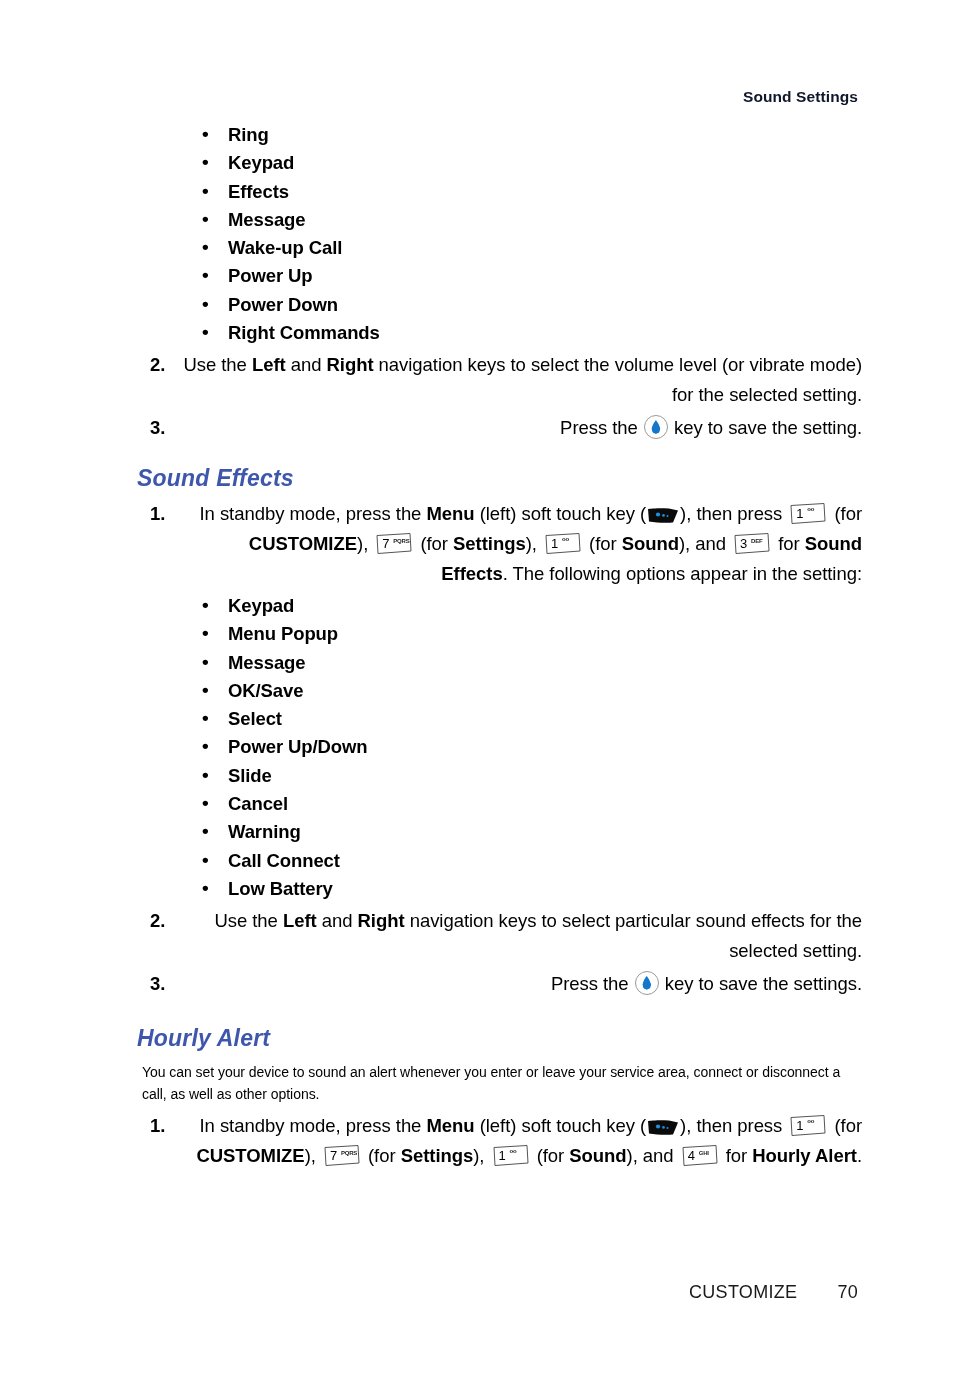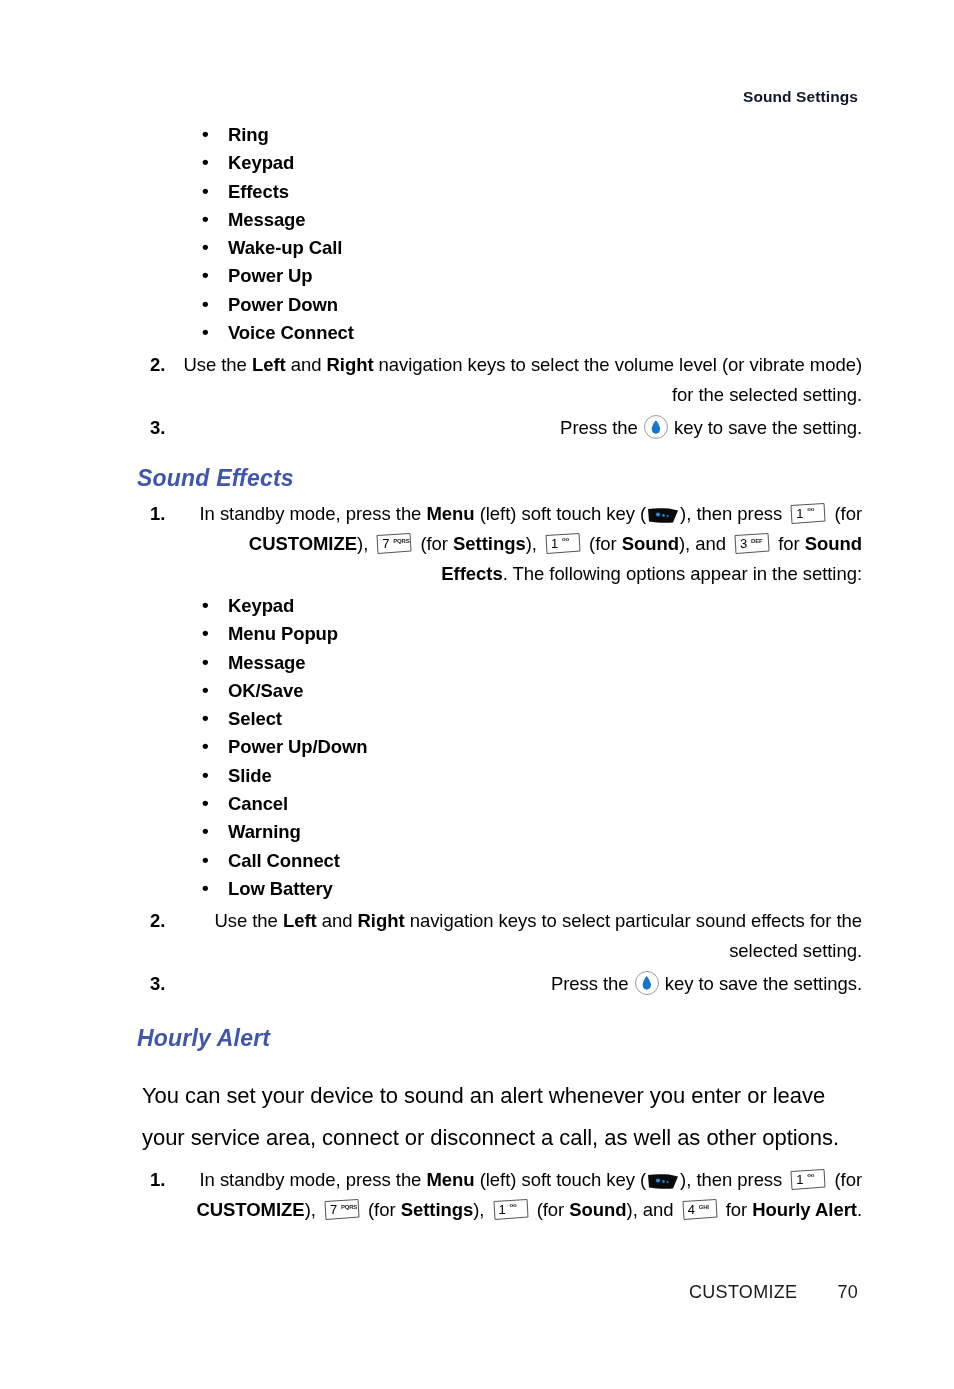--- a/index.html
+++ b/index.html
@@ -76,23 +76,23 @@
     flex: 1 1 auto;
     font-size: 18.5px;
     line-height: 30px;
     letter-spacing: -0.05px;
     text-align: right;
   }
   .step-body b { font-weight: bold; }
 
   
   .para {
-    font-size: 22px;
-    line-height: 42px;
-    margin: 22px 0 6px 10px;
+    font-size: 14px;
+    line-height: 22px;
+    margin: 8px 0 6px 10px;
     letter-spacing: -0.05px;
   }
 
   
   .bullets {
     list-style: none;
     margin: 1px 0 3px 0;
     padding: 0 0 0 96px;
   }
   .bullets li {
@@ -211,21 +211,21 @@
   <div class="content">
 
     <ul class="bullets">
       <li>Ring</li>
       <li>Keypad</li>
       <li>Effects</li>
       <li>Message</li>
       <li>Wake-up Call</li>
       <li>Power Up</li>
       <li>Power Down</li>
-      <li>Voice Connect</li>
+      <li>Right Commands</li>
     </ul>
 
     <div class="step">
       <div class="step-num">2.</div>
       <div class="step-body"><span>Use the </span><b>Left</b><span> and </span><b>Right</b><span> navigation keys to select the volume level (or vibrate mode) for the selected setting.</span></div>
     </div>
 
     <div class="step">
       <div class="step-num">3.</div>
       <div class="step-body"><span>Press the </span><span class="icn ok-key"></span><span> key to save the setting.</span></div>

